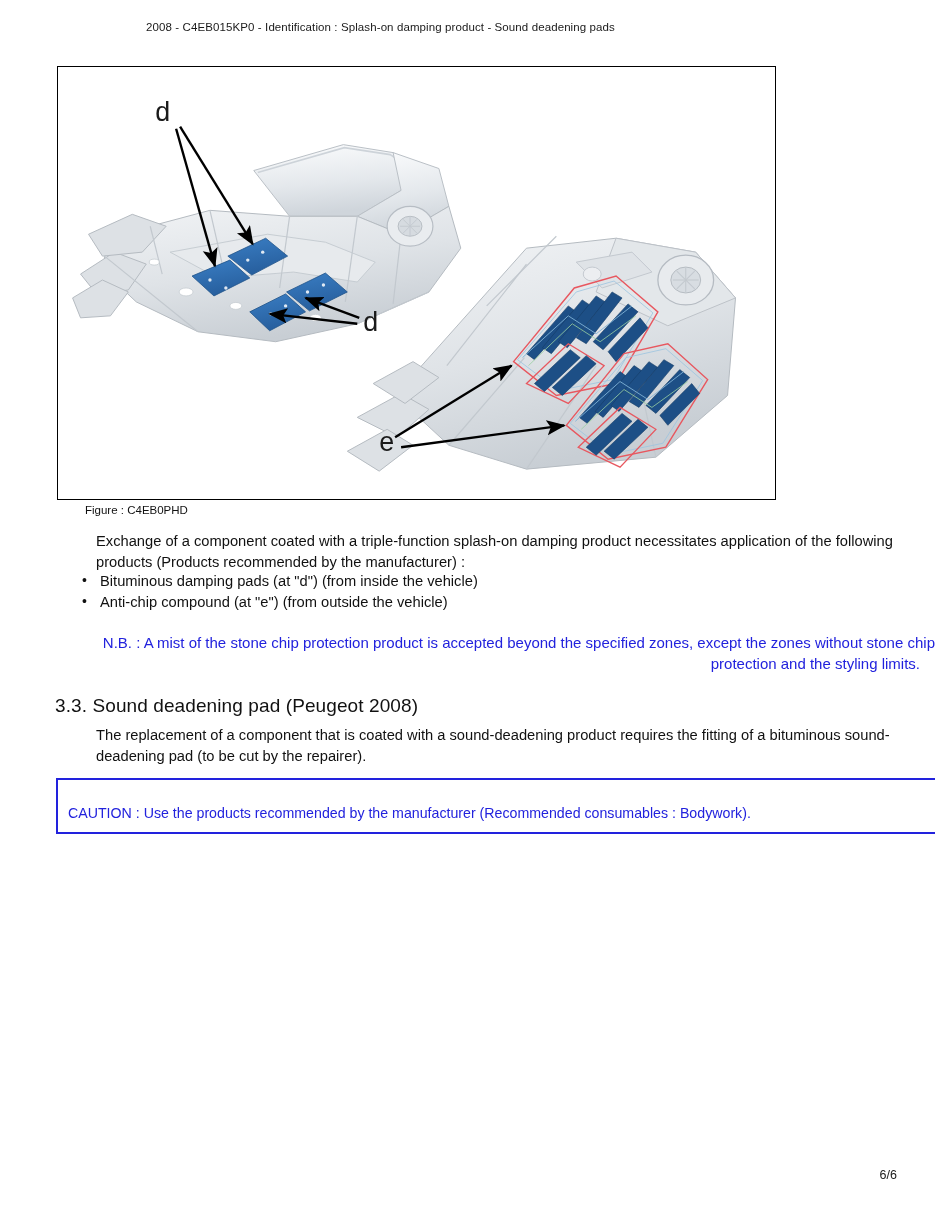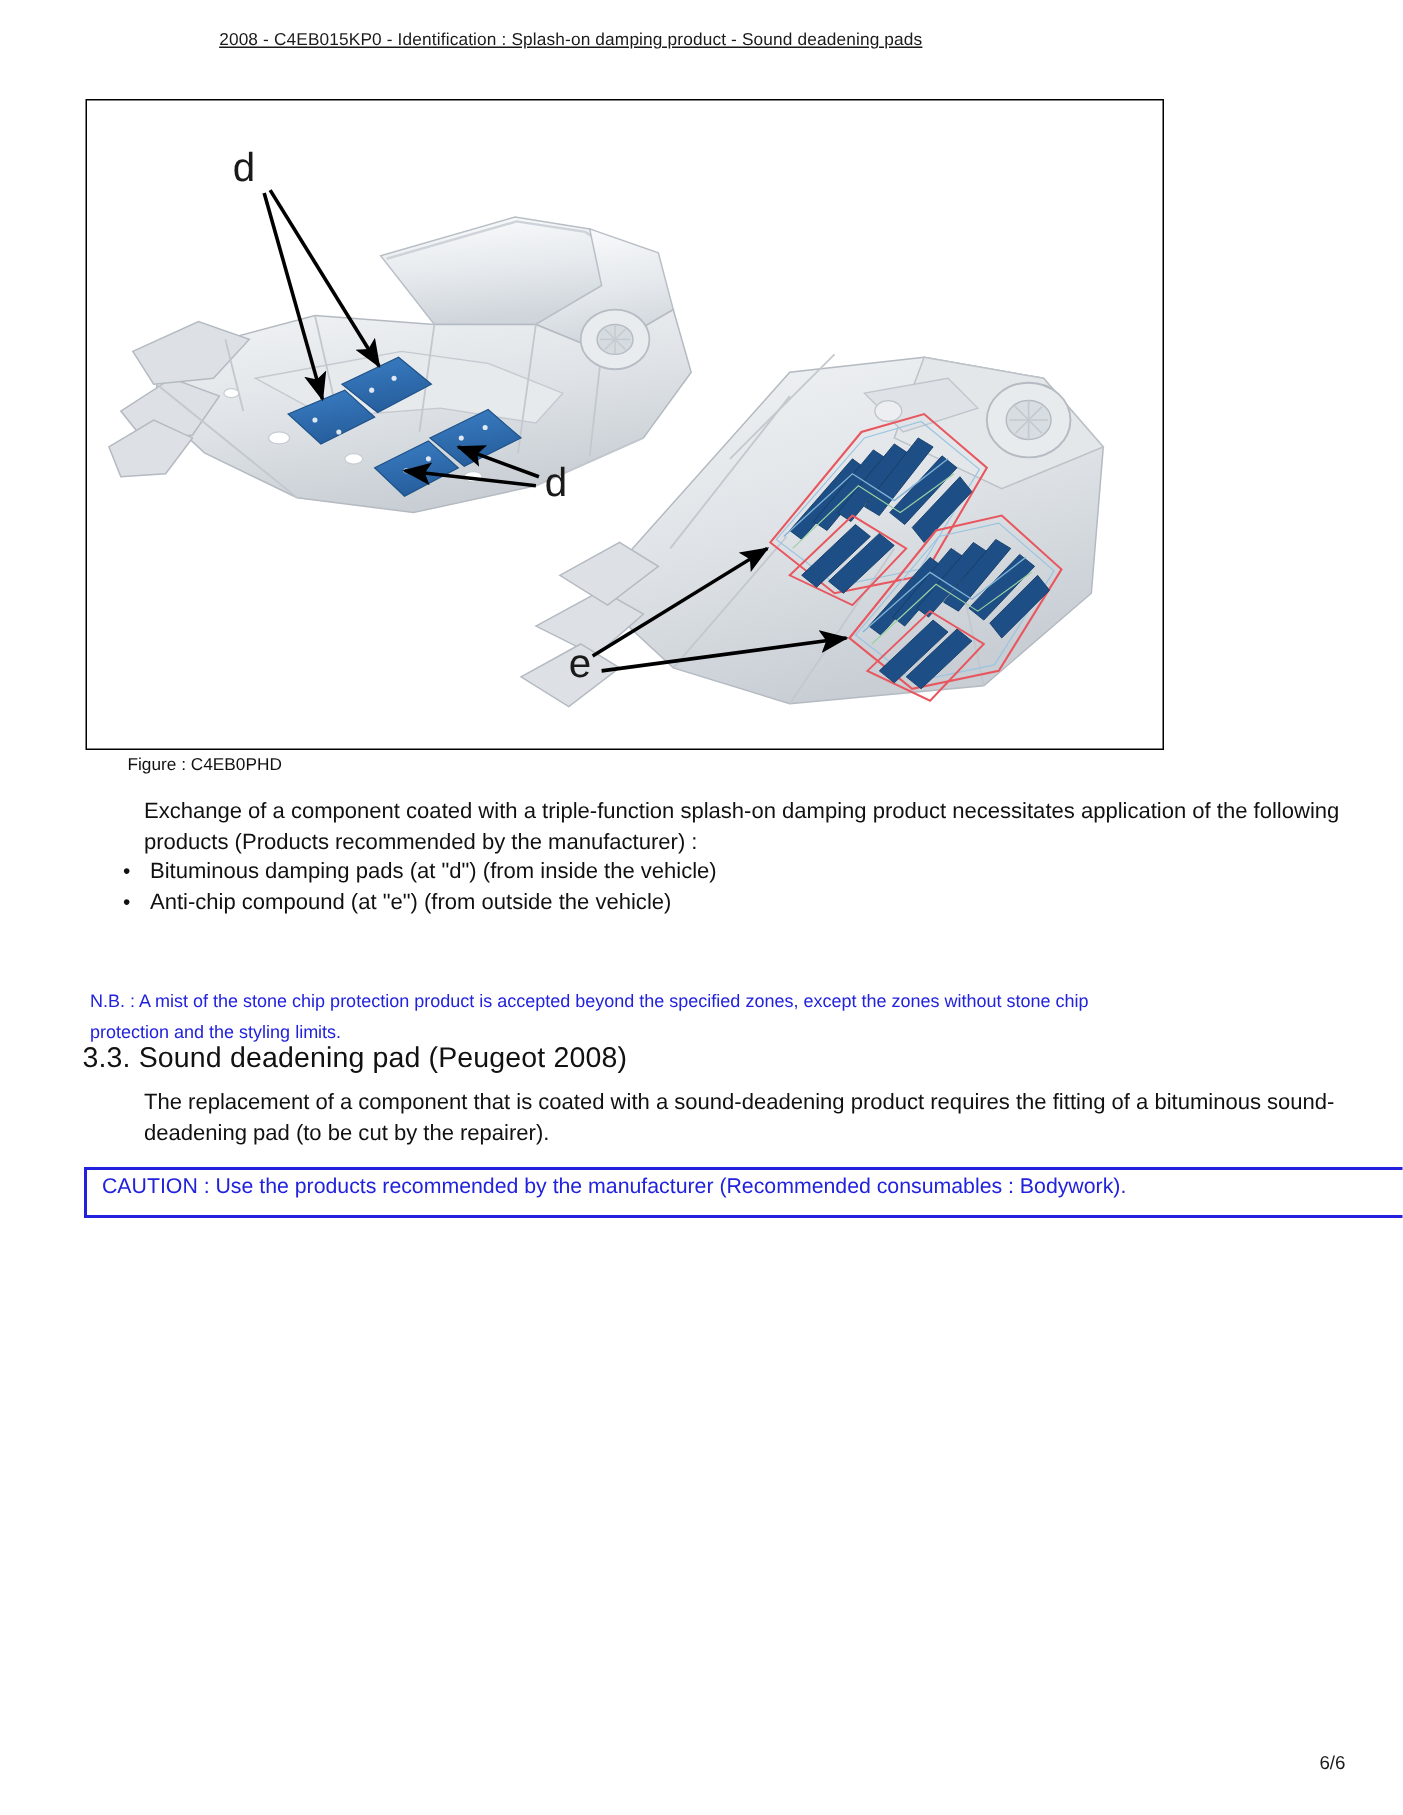--- a/index.html
+++ b/index.html
@@ -20,21 +20,20 @@
   
   .page-header {
     position: absolute;
     top: 21px;
     left: 0;
     width: 761px;
     text-align: center;
     font-size: 11.5px;
     letter-spacing: 0.1px;
     color: #1a1a1a;
-    text-decoration: underline;
   }
 
   
   .figure-frame {
     position: absolute;
     left: 57px;
     top: 66px;
     width: 719px;
     height: 434px;
     border: 1px solid #000000;
@@ -88,26 +87,27 @@
     position: absolute;
     left: -18px;
     top: -1px;
     font-size: 14px;
   }
 
   
   .nb-note {
     position: absolute;
     left: 60px;
-    top: 657px;
+    top: 633px;
     width: 860px;
-    font-size: 12px;
+    font-size: 15px;
     line-height: 20.5px;
     color: #2222dd;
     white-space: normal;
+    text-align: right;
   }
   .nb-note .nb-line1 {
     white-space: nowrap;
     display: block;
     width: 875px;
     overflow: hidden;
   }
 
   
   .section-heading {
@@ -124,21 +124,21 @@
 
   
   .caution-box {
     position: absolute;
     left: 56px;
     top: 778px;
     width: 880px;
     box-sizing: border-box;
     border: 2px solid #2222dd;
     border-right: none;
-    padding: 2px 10px 9px 10px;
+    padding: 24px 10px 9px 10px;
     color: #2222dd;
     font-size: 14.2px;
     line-height: 19px;
     background: #ffffff;
   }
 
   
   .page-number {
     position: absolute;
     right: 38px;

